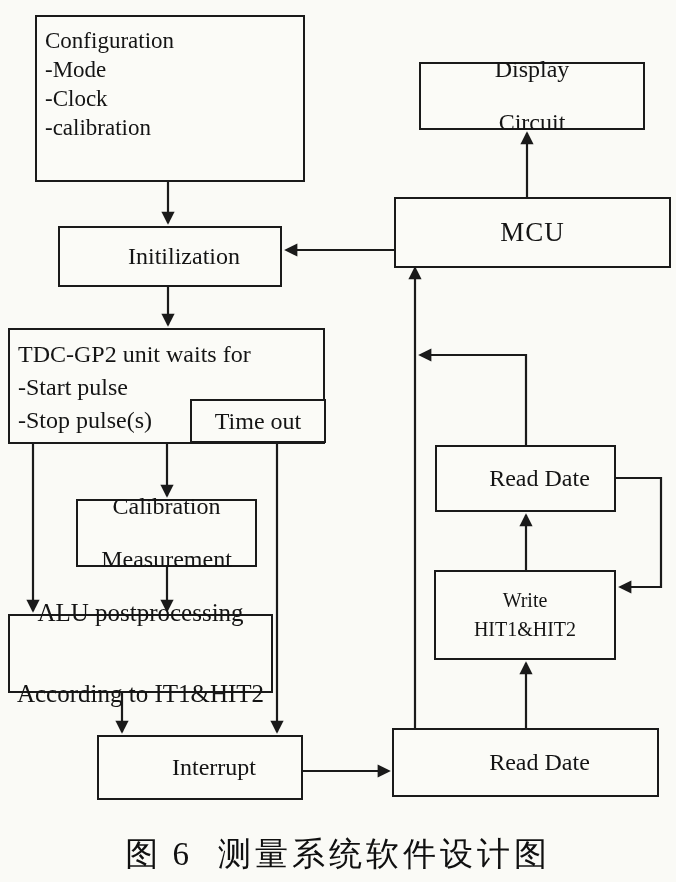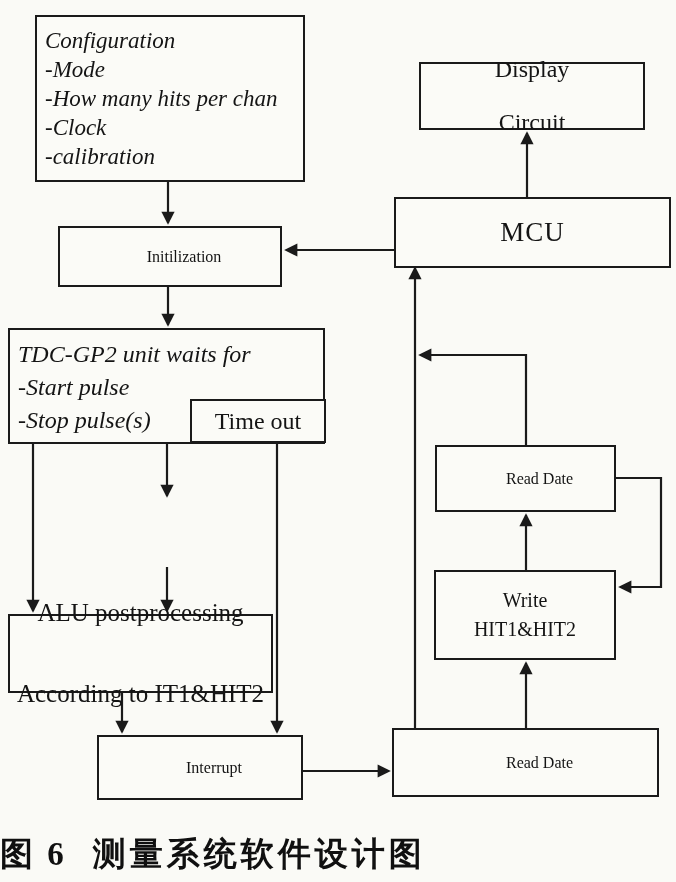--- a/index.html
+++ b/index.html
@@ -21,33 +21,32 @@
   }
   .center{
     display:flex;flex-direction:column;
     justify-content:center;align-items:center;
     text-align:center;
   }
   .leftalign{
     display:flex;flex-direction:column;
     justify-content:flex-start;align-items:flex-start;
     text-align:left;
-    font-style:italic;
   }
   .cfg{font-size:23px;line-height:29px;padding:9px 2px 0 8px;}
   .tdc{font-size:24px;line-height:33px;padding:8px 7px 0 8px;}
   .f24{font-size:24px;line-height:31px;gap:22px;}
-  .f25{font-size:16px;padding-left:28px;}
+  .f25{font-size:24px;padding-left:28px;}
   .f27{font-size:27px;letter-spacing:1px;}
   .alu{font-size:25px;line-height:36px;gap:45px;}
   .wr{font-size:20px;line-height:29px;}
   .caption{
     position:absolute;left:0;top:832px;width:676px;
-    text-align:left;z-index:2;
-    font-weight:bold;font-size:33px;
+    text-align:center;z-index:2;
+    font-weight:normal;font-size:33px;
     color:#101010;
   }
   .caption .cap-label{margin-right:26px;letter-spacing:3px;}
   .caption .cap-title{letter-spacing:4px;}
 </style>
 </head>
 <body>
 
 <div class="canvas">
 
@@ -72,21 +71,20 @@
       <path d="M616,478 H661 V587 H620" marker-end="url(#ah)"></path>
       <path d="M526,445 V355 H420" marker-end="url(#ah)"></path>
       <path d="M415,728 V268" marker-end="url(#ah)"></path>
       <path d="M527,197 V133" marker-end="url(#ah)"></path>
     </g>
   </svg>
 
   <div class="box leftalign cfg" style="left:35px;top:15px;width:270px;height:167px">
     <div>Configuration</div>
     <div>-Mode</div>
-    <div>-How many hits per chan</div>
     <div>-Clock</div>
     <div>-calibration</div>
   </div>
 
   <div class="box center f24" style="left:419px;top:62px;width:226px;height:68px">
     <div>Display</div>
     <div>Circuit</div>
   </div>
 
   <div class="box center f27" style="left:394px;top:197px;width:277px;height:71px">
@@ -100,20 +98,24 @@
   <div class="box leftalign tdc" style="left:8px;top:328px;width:317px;height:116px">
     <div>TDC-GP2 unit waits for</div>
     <div>-Start pulse</div>
     <div>-Stop pulse(s)</div>
   </div>
 
   <div class="box center f24" style="left:190px;top:399px;width:136px;height:44px;z-index:3">
     <div>Time out</div>
   </div>
 
+  <div class="box center f24" style="left:76px;top:499px;width:181px;height:68px">
+    <div>Calibration</div>
+    <div>Measurement</div>
+  </div>
 
   <div class="box center alu" style="left:8px;top:614px;width:265px;height:79px">
     <div>ALU postprocessing</div>
     <div>According to IT1&amp;HIT2</div>
   </div>
 
   <div class="box center f25" style="left:97px;top:735px;width:206px;height:65px">
     <div>Interrupt</div>
   </div>
 

